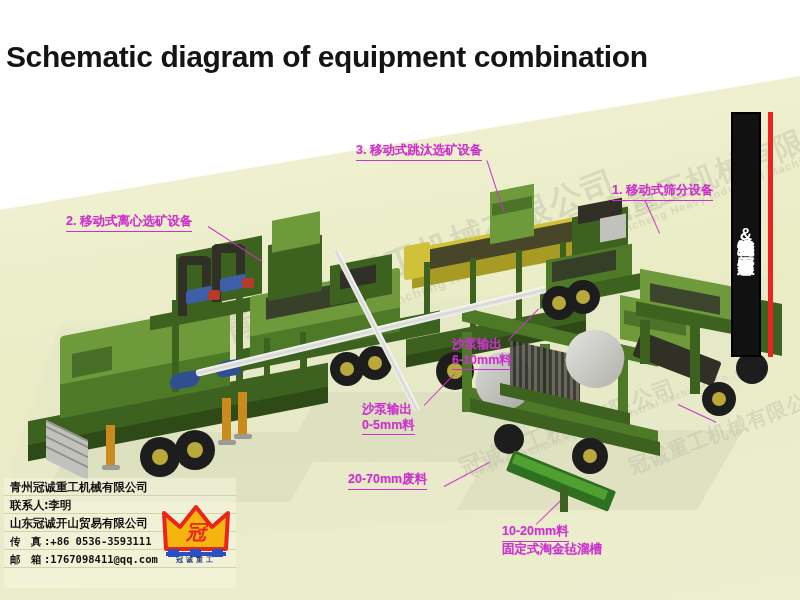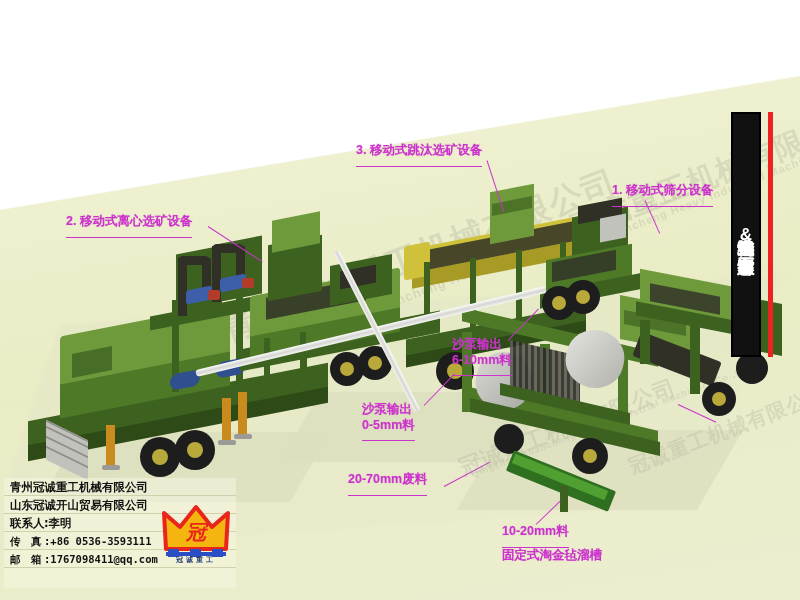--- a/index.html
+++ b/index.html
@@ -63,21 +63,21 @@
     position:absolute; left:768px; top:112px; width:5px; height:245px;
     background:#ef2222;
   }
 
   
   .lbl {
     position:absolute; color:#cc33cc; font-size:12.5px; font-weight:bold;
     white-space:nowrap; line-height:1.25;
     text-shadow:0 0 1px rgba(204,51,204,.4);
   }
-  .lbl .u { border-bottom:1.3px solid #cc33cc; padding-bottom:7px; display:inline-block; }
+  .lbl .u { border-bottom:1.3px solid #cc33cc; padding-bottom:1px; display:inline-block; }
   .leader { position:absolute; border-top:1.3px solid #cc33cc; transform-origin:left center; }
 
   
   .mach { position:absolute; }
   .bx { position:absolute; }
   .grn  { background:#4e7a28; }
   .grn2 { background:#6f9a3c; }
   .grn3 { background:#3d6220; }
   .grn4 { background:#2d4a17; }
   .ylw  { background:#cfc23a; }
@@ -271,20 +271,21 @@
     <div class="bx grn2" style="left:640px; top:278px; width:96px; height:40px; transform:skewY(11deg);"></div>
     <div class="bx dk" style="left:650px; top:290px; width:70px; height:18px; transform:skewY(11deg); opacity:.8;"></div>
     <div class="bx grn3" style="left:636px; top:312px; width:110px; height:14px; transform:skewY(11deg);"></div>
     <div class="bx grn3" style="left:742px; top:300px; width:40px; height:52px; transform:skewY(11deg);"></div>
     <div class="bx tire" style="left:736px; top:352px; width:32px; height:32px;"></div>
   </div>
 
   <div class="pipe" style="left:196px; top:370px; width:360px; height:7px; transform:rotate(-13.5deg);"></div>
   <div class="pipe" style="left:336px; top:248px; width:180px; height:6px; transform:rotate(63deg);"></div>
 
+  <div class="title">Schematic diagram of equipment combination</div>
 
   <div class="vbanner">移动组合式选金&amp;宝石设备示意图</div>
   <div class="vbar-red"></div>
 
   <div class="lbl" style="left:356px; top:143px;">
     <span class="u">3. 移动式跳汰选矿设备</span>
   </div>
   <div class="leader" style="left:487px; top:160px; width:54px; transform:rotate(72deg);"></div>
 
   <div class="lbl" style="left:612px; top:183px;">
@@ -317,22 +318,22 @@
   <div class="lbl" style="left:462px; top:524px;margin-left:40px;">
     <div class="u">10-20mm料</div>
     <div>固定式淘金毡溜槽</div>
   </div>
   <div class="leader" style="left:536px; top:524px; width:34px; transform:rotate(-44deg);"></div>
 
   <div class="leader" style="left:678px; top:404px; width:42px; transform:rotate(25deg);"></div>
 
   <div class="infocard">
     <div class="inforow">青州冠诚重工机械有限公司</div>
+    <div class="inforow"><span class="lab">联系人</span>:<span>李明</span></div>
     <div class="inforow">山东冠诚开山贸易有限公司</div>
-    <div class="inforow"><span class="lab">联系人</span>:<span>李明</span></div>
     <div class="inforow mono"><span class="lab">传　真</span>:<span>+86 0536-3593111</span></div>
     <div class="inforow mono"><span class="lab">邮　箱</span>:<span>1767098411@qq.com</span></div>
   </div>
 
   <div class="logo">
     <svg width="72" height="54" viewBox="0 0 72 54">
       <path d="M6 46 L4 10 L20 24 L36 4 L52 24 L68 10 L66 46 Z" fill="#f5b50f" stroke="#e8241b" stroke-width="4" stroke-linejoin="round"></path>
       <text x="36" y="36" font-family="DejaVu Serif, serif" font-size="20" font-weight="bold" fill="#e8241b" text-anchor="middle" font-style="italic">冠</text>
       <rect x="8" y="46" width="11" height="8" fill="#2a4fc4"></rect>
       <rect x="30" y="46" width="11" height="8" fill="#2a4fc4"></rect>

